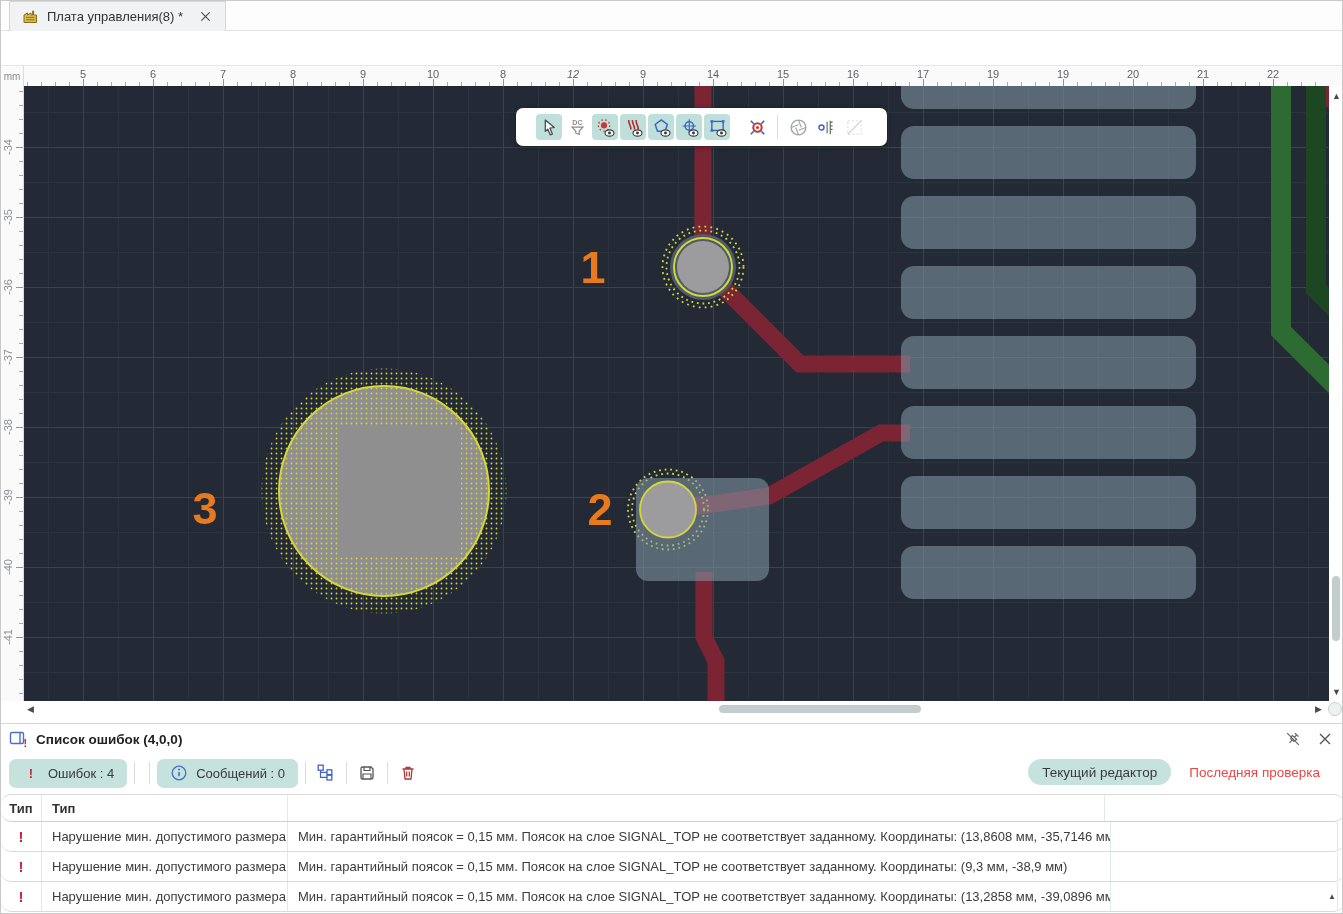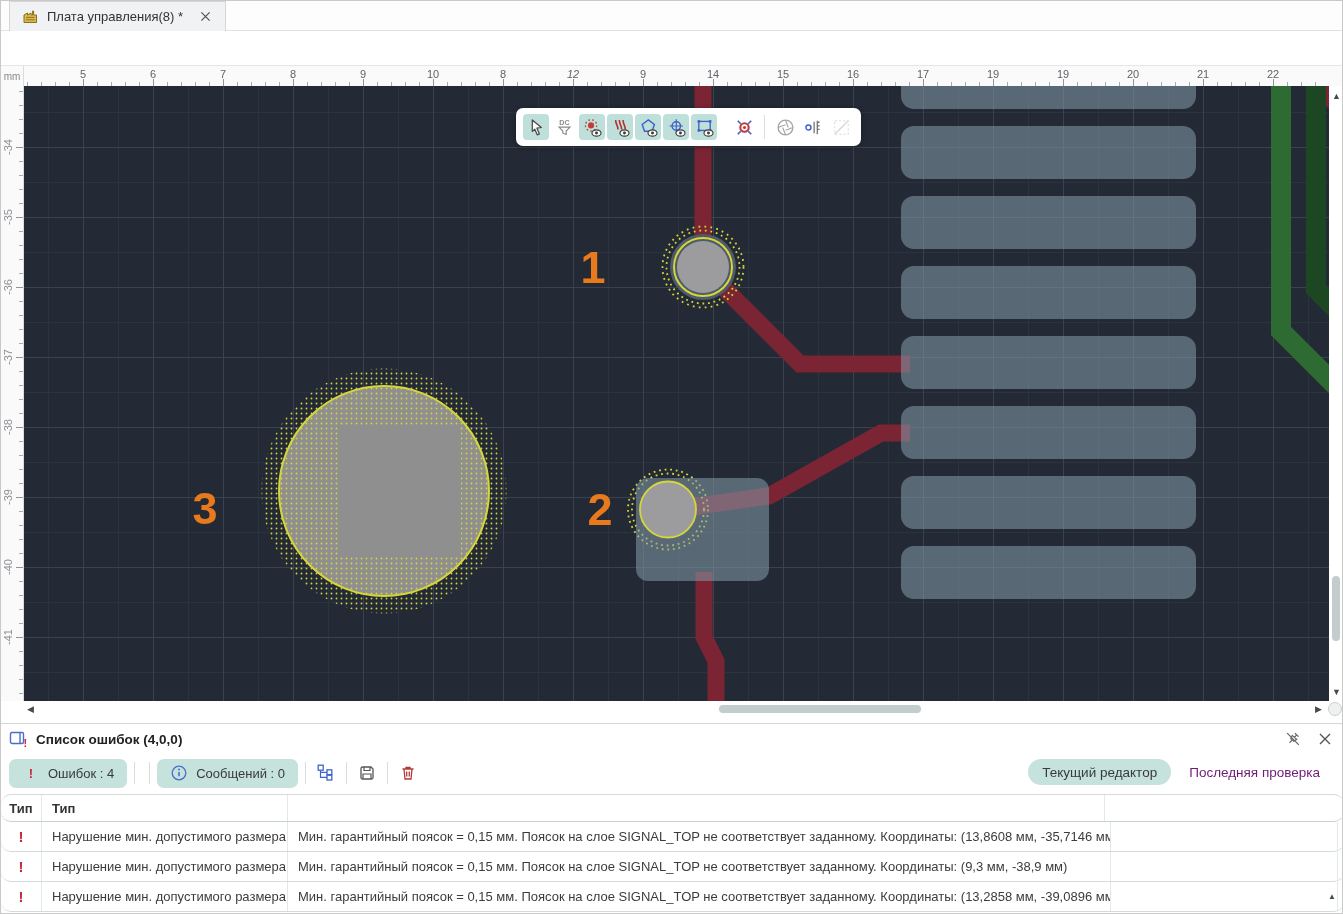--- a/index.html
+++ b/index.html
@@ -19,21 +19,21 @@
   .htick.major{height:7px;background:#8f959b;}
   .hlabel{position:absolute;top:2px;width:40px;text-align:center;font-size:11px;color:#5f6368;}
   #vruler{position:absolute;left:0;top:85px;width:23px;height:615px;background:#fafafa;border-right:1px solid #dcdcdc;box-sizing:border-box;overflow:hidden;}
   .vtick{position:absolute;right:0;width:4px;height:1px;background:#a8adb3;}
   .vtick.major{width:7px;background:#8f959b;}
   .vlabel{position:absolute;left:-13px;width:40px;height:14px;line-height:14px;text-align:center;font-size:11px;color:#8d9196;transform:rotate(-90deg);}
   
   #canvas{position:absolute;left:23px;top:85px;width:1305px;height:615px;background:#232a35;overflow:hidden;cursor:crosshair;}
   .marker{position:absolute;width:48px;text-align:center;font-size:45px;font-weight:bold;color:#e8791d;line-height:52px;}
   
-  #float-toolbar{position:absolute;left:492px;top:22px;height:38px;background:#fff;border-radius:7px;box-shadow:0 1px 5px rgba(0,0,0,.35);display:flex;align-items:center;padding:0 7px;gap:2px;}
+  #float-toolbar{position:absolute;left:492px;top:22px;height:38px;background:#fff;border-radius:7px;box-shadow:0 1px 5px rgba(0,0,0,.35);display:flex;align-items:center;padding:0 20px;gap:2px;}
   .fbtn{width:26px;height:26px;display:flex;align-items:center;justify-content:center;border:none;background:none;border-radius:4px;padding:0;cursor:pointer;}
   .fbtn.sel{background:#bfe0da;}
   .fbtn.dis{opacity:.8;}
   .fsep{width:1px;height:24px;background:#dcdcdc;margin:0 5px;}
   
   #hscroll{position:absolute;left:0;top:700px;width:1328px;height:16px;background:#fff;}
   #hthumb{position:absolute;left:718px;top:4px;width:202px;height:8px;border-radius:4px;background:#c3cdcd;}
   .scroll-arrow{position:absolute;font-size:9px;color:#4a4a4a;line-height:16px;}
   #vscroll{position:absolute;left:1328px;top:85px;width:15px;height:615px;background:#fff;}
   #vthumb{position:absolute;left:3px;top:490px;width:8px;height:65px;border-radius:4px;background:#c3cdcd;}
@@ -43,21 +43,21 @@
   #panel-head{position:absolute;left:0;top:0;width:100%;height:30px;display:flex;align-items:center;padding-left:8px;box-sizing:border-box;}
   #panel-title{font-size:13.5px;font-weight:bold;color:#222;margin-left:8px;}
   .hbtn{width:22px;height:22px;display:flex;align-items:center;justify-content:center;border:none;background:none;padding:0;cursor:pointer;}
   #panel-head-right{position:absolute;right:8px;top:4px;display:flex;gap:10px;}
   #panel-tools{position:absolute;left:8px;top:33px;height:32px;display:flex;align-items:center;}
   .chip{display:inline-flex;align-items:center;gap:8px;height:29px;padding:0 13px;background:#c6e2dd;border:none;border-radius:7px;font-size:13px;color:#3a3a3a;cursor:pointer;font-family:inherit;}
   .vsep{width:1px;height:22px;background:#dcdcdc;margin:0 7px;}
   .tbtn{width:26px;height:26px;display:flex;align-items:center;justify-content:center;border:none;background:none;padding:0;cursor:pointer;}
   #view-tabs{position:absolute;right:10px;top:35px;display:flex;align-items:center;gap:4px;}
   .pill{height:26px;display:flex;align-items:center;padding:0 14px;border:none;border-radius:13px;font-size:13.5px;color:#3a3a3a;background:#c6e2dd;cursor:pointer;font-family:inherit;}
-  .pill.plain{background:transparent;color:#701a75;}
+  .pill.plain{background:transparent;color:#ef4444;}
   
   #etable{position:absolute;left:0;top:70px;width:1343px;bottom:0;overflow:hidden;}
   .trow{display:grid;grid-template-columns:41px 246px 823px 1fr;box-sizing:border-box;border-radius:10px;}
   #thead-row{height:28px;border-top:1px solid #d9d9d9;border-bottom:1px solid #c9d2d2;}
   .erow{height:30px;border-bottom:1px solid #d4dbdb;}
   .td{display:flex;align-items:center;padding-left:10px;font-size:13px;color:#3c3c3c;border-right:1px solid #e3e8e8;overflow:hidden;white-space:nowrap;box-sizing:border-box;}
   .td.c1{justify-content:center;padding-left:0;}
   .td.c4{border-right:1px solid #e3e8e8;margin-right:6px;}
   .th{font-weight:bold;color:#333;}
   .cell-excl{color:#c5293d;font-weight:bold;font-size:15px;}

